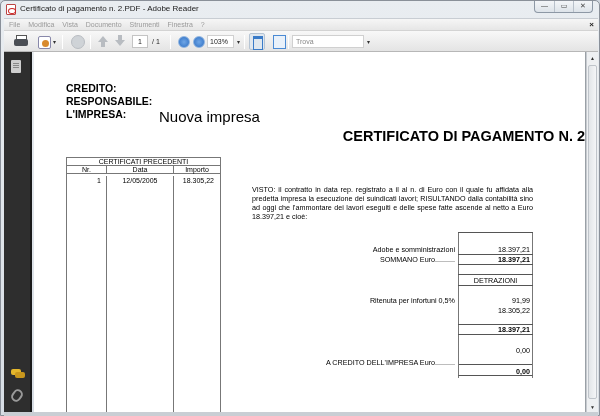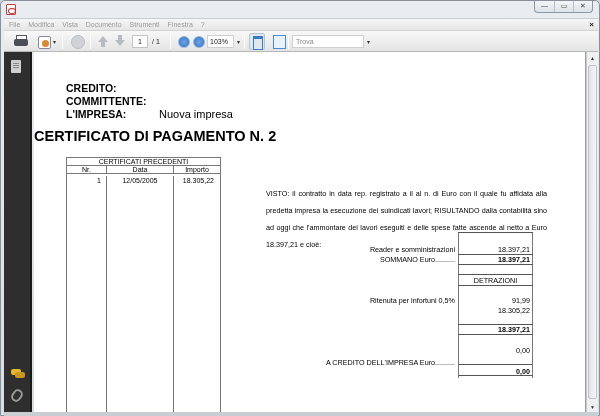--- a/index.html
+++ b/index.html
@@ -52,48 +52,49 @@
 .comments-icon:after{content:"";position:absolute;left:4px;top:3px;width:10px;height:6px;background:#c9971d;border-radius:2px}
 .attach-icon{position:absolute;left:8px;top:337px;width:10px;height:13px;border:2px solid #9a9a9a;border-radius:5px;transform:rotate(35deg)}
 .docarea{position:absolute;left:33px;top:51px;width:552px;height:361px;background:#9aa0a6;overflow:hidden}
 .page{position:absolute;left:0;top:0;width:551px;height:361px;background:#fff;color:#000}
 .scroll{position:absolute;left:585px;top:51px;width:12px;height:361px;background:#eef0f2;border-left:1px solid #c7cbd0}
 .scroll-up,.scroll-down{position:absolute;left:0;width:11px;height:12px;font-size:5px;text-align:center;line-height:12px;color:#333}
 .scroll-up{top:0}.scroll-down{bottom:0}
 .thumb{position:absolute;left:1px;top:13px;width:9px;height:334px;background:linear-gradient(90deg,#e2e5e8,#f4f5f7);border:1px solid #bfc4ca;border-radius:2px}
 .statusbar{position:absolute;left:3px;top:411px;width:594px;height:4px;background:#c9ced4}
 .hdr{position:absolute;left:32px;font-size:10.5px;font-weight:bold}
-.hdr-val{position:absolute;left:125px;font-size:11px}
-.maintitle{position:absolute;left:0;width:551px;top:76px;text-align:left;font-size:14.5px;font-weight:bold}
+.hdr-val{position:absolute;left:125px;font-size:15px}
+.maintitle{position:absolute;left:0;width:551px;top:76px;text-align:right;font-size:14.5px;font-weight:bold}
 .prevtable{position:absolute;left:32px;top:105px;width:155px;height:258px;border:1px solid #777}
 .prev-caption{height:8px;font-size:7px;text-align:center;line-height:8px;border-bottom:1px solid #777}
 .prev-head{display:flex;height:8px;border-bottom:1px solid #777;font-size:7px;line-height:8px}
 .c-nr{width:40px;text-align:center;border-right:1px solid #777}
 .c-data{width:67px;text-align:center;border-right:1px solid #777}
 .c-imp{flex:1;text-align:center}
 .prev-body{position:absolute;left:0;top:18px;width:153px;height:240px;display:flex}
 .prev-body .c-nr,.prev-body .c-data,.prev-body .c-imp{height:240px;font-size:7px;line-height:9px}
 .prev-body .c-nr{text-align:right;padding-right:5px}
 .prev-body .c-imp{text-align:right;padding-right:6px}
 .resp-title{position:absolute;left:258px;top:110px;font-size:9px;font-weight:bold}
-.para{position:absolute;left:232px;top:133px;width:281px;font-size:7.2px;line-height:17px;text-align:justify}
+.para{position:absolute;left:218px;top:133px;width:281px;font-size:7.2px;line-height:9px;text-align:justify}
 .lbl{position:absolute;right:130px;font-size:7.2px;text-align:right;white-space:nowrap}
 .vbox{position:absolute;left:424px;width:75px;border-left:1px solid #777;border-right:1px solid #777}
 .val{position:absolute;left:424px;width:75px;text-align:right;padding-right:3px;font-size:7.2px}
 .bold{font-weight:bold}
 .hl{position:absolute;left:424px;width:75px;height:1px;background:#555}
 .detr{position:absolute;left:424px;width:75px;text-align:center;font-size:7.2px}
 .spaced{letter-spacing:2.3px}
 </style>
 </head>
 <body>
 
 <div class="window">
   <div class="titlebar">
     <span class="app-icon"></span>
+    <span class="title">Certificato di pagamento n. 2.PDF - Adobe Reader</span>
     <div class="winbtns">
       <div class="winbtn">—</div>
       <div class="winbtn">▭</div>
       <div class="winbtn">✕</div>
     </div>
   </div>
 
   <div class="menubar">
     <span class="menu-item">File</span>
     <span class="menu-item">Modifica</span>
@@ -131,21 +132,21 @@
 
   <div class="leftpanel">
     <div class="pages-icon"></div>
     <div class="comments-icon"></div>
     <div class="attach-icon"></div>
   </div>
 
   <div class="docarea">
     <div class="page">
       <div class="hdr" style="top:30px">CREDITO:</div>
-      <div class="hdr" style="top:43px">COMMITTENTE:</div>
+      <div class="hdr" style="top:43px">RESPONSABILE:</div>
       <div class="hdr" style="top:56px">L'IMPRESA:</div>
       <div class="hdr-val" style="top:56px">Nuova impresa</div>
 
       <div class="maintitle">CERTIFICATO DI PAGAMENTO N. 2</div>
 
       <div class="prevtable">
         <div class="prev-caption">CERTIFICATI PRECEDENTI</div>
         <div class="prev-head">
           <div class="c-nr">Nr.</div>
           <div class="c-data">Data</div>
@@ -156,21 +157,21 @@
           <div class="c-data">12/05/2005</div>
           <div class="c-imp">18.305,22</div>
         </div>
       </div>
 
       <div class="para">VISTO: il contratto in data rep. registrato a il al n. di Euro con il quale fu affidata alla predetta impresa la esecuzione dei suindicati lavori; RISULTANDO dalla contabilità sino ad oggi che l'ammontare dei lavori eseguiti e delle spese fatte ascende al netto a Euro 18.397,21 e cioè:</div>
 
       <div class="vbox" style="top:180px;height:146px"></div>
       <div class="hl" style="top:180px"></div>
 
-      <div class="lbl" style="top:193px">Reader e somministrazioni</div>
+      <div class="lbl" style="top:193px">Adobe e somministrazioni</div>
       <div class="val" style="top:193px">18.397,21</div>
       <div class="hl" style="top:202px"></div>
       <div class="lbl" style="top:203px">SOMMANO Euro..........</div>
       <div class="val bold" style="top:203px">18.397,21</div>
       <div class="hl" style="top:212px"></div>
       <div class="hl" style="top:222px"></div>
       <div class="detr" style="top:224px">DETRAZIONI</div>
       <div class="hl" style="top:233px"></div>
 
       <div class="lbl" style="top:244px">Ritenuta per infortuni 0,5%</div>

